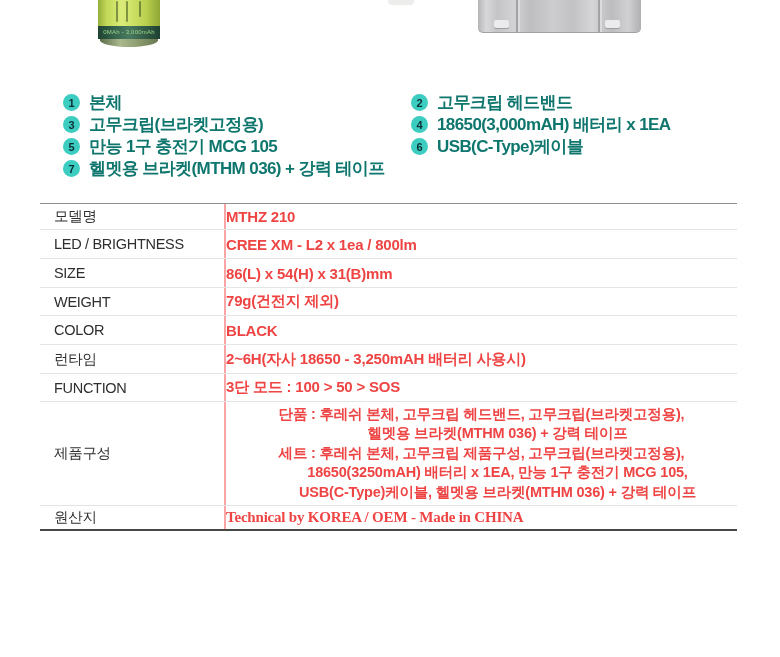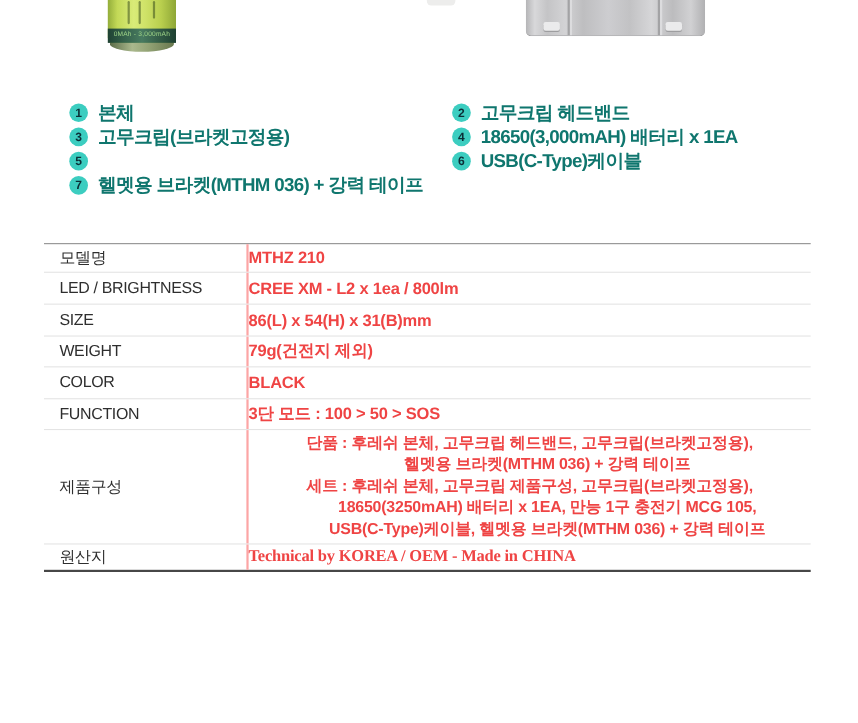--- a/index.html
+++ b/index.html
@@ -30,21 +30,21 @@
   
   .parts-col { position:absolute; top:94px; }
   .parts-col.left { left:63px; }
   .parts-col.right { left:411px; }
   .part-item { display:flex; align-items:center; height:17px; margin-bottom:5px; }
   .badge { flex:none; width:17px; height:17px; border-radius:50%; background:#3ccdc0;
     color:#0b2e36; font-size:11px; font-weight:bold; display:flex; align-items:center; justify-content:center; }
   .part-label { margin-left:9px; font-size:17px; font-weight:700; color:#0f766e; letter-spacing:-0.6px; white-space:nowrap; }
 
   
-  .spec { position:absolute; left:40px; top:221px; width:697px;
+  .spec { position:absolute; left:40px; top:203px; width:697px;
     border-top:1px solid #8f8f8f; border-bottom:2px solid #474747; }
   .srow { display:flex; align-items:stretch; border-bottom:1px solid #e4e4e4; }
   .srow:last-child { border-bottom:none; }
   .slabel { flex:none; width:184px; display:flex; align-items:center; padding-left:14px;
     font-size:14.5px; color:#2e2e2e; letter-spacing:-0.3px; white-space:nowrap; }
   .sval { flex:1; border-left:2px solid #fca5a5; display:flex; align-items:center; padding-left:0;
     font-size:15px; font-weight:700; color:#ef4444; letter-spacing:-0.2px; white-space:nowrap; }
   .sval.multi { flex-direction:column; align-items:center; justify-content:center; font-size:14.5px; }
   .sval .line { line-height:19.4px; white-space:nowrap; }
   .sval .line.indent { padding-left:32px; }
@@ -75,20 +75,21 @@
     <div class="part-item">
       <span class="badge">1</span>
       <span class="part-label">본체</span>
     </div>
     <div class="part-item">
       <span class="badge">3</span>
       <span class="part-label">고무크립(브라켓고정용)</span>
     </div>
     <div class="part-item">
       <span class="badge">5</span>
+      <span class="part-label">만능 1구 충전기 MCG 105</span>
     </div>
     <div class="part-item">
       <span class="badge">7</span>
       <span class="part-label">헬멧용 브라켓(MTHM 036) + 강력 테이프</span>
     </div>
   </div>
 
   <div class="parts-col right">
     <div class="part-item">
       <span class="badge">2</span>
@@ -118,20 +119,24 @@
       <div class="sval">86(L) x 54(H) x 31(B)mm</div>
     </div>
     <div class="srow" style="height:28px;">
       <div class="slabel">WEIGHT</div>
       <div class="sval">79g(건전지 제외)</div>
     </div>
     <div class="srow" style="height:29px;">
       <div class="slabel">COLOR</div>
       <div class="sval">BLACK</div>
     </div>
+    <div class="srow" style="height:29px;">
+      <div class="slabel">런타임</div>
+      <div class="sval">2~6H(자사 18650 - 3,250mAH 배터리 사용시)</div>
+    </div>
     <div class="srow" style="height:28px;">
       <div class="slabel">FUNCTION</div>
       <div class="sval">3단 모드 : 100 &gt; 50 &gt; SOS</div>
     </div>
     <div class="srow" style="height:104px;">
       <div class="slabel">제품구성</div>
       <div class="sval multi">
         <div class="line">단품 : 후레쉬 본체, 고무크립 헤드밴드, 고무크립(브라켓고정용),</div>
         <div class="line indent">헬멧용 브라켓(MTHM 036) + 강력 테이프</div>
         <div class="line">세트 : 후레쉬 본체, 고무크립 제품구성, 고무크립(브라켓고정용),</div>

